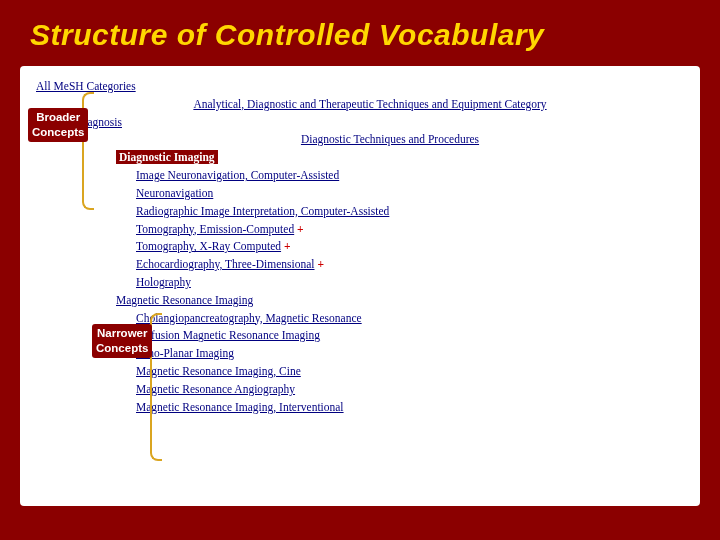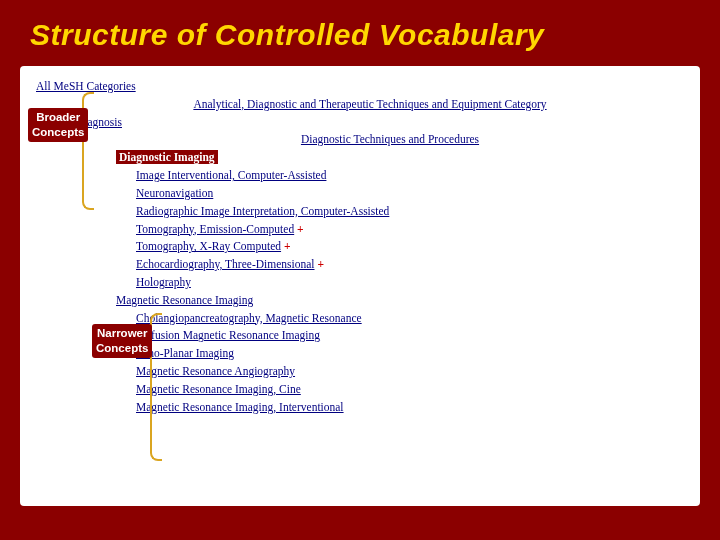--- a/index.html
+++ b/index.html
@@ -90,21 +90,21 @@
       <div class="level2">
         <span style="text-decoration:underline; color:#000080;">Diagnosis</span>
       </div>
       <div class="level3">
         <span style="text-decoration:underline; color:#000080;">Diagnostic Techniques and Procedures</span>
       </div>
       <div class="level4">
         <span class="highlighted">Diagnostic Imaging</span>
       </div>
       <div class="level5">
-        <span style="text-decoration:underline; color:#000080;">Image Interventional, Computer-Assisted</span>
+        <span style="text-decoration:underline; color:#000080;">Image Neuronavigation, Computer-Assisted</span>
       </div>
       <div class="level5">
         <span style="text-decoration:underline; color:#000080;">Neuronavigation</span>
       </div>
       <div class="level5">
         <span style="text-decoration:underline; color:#000080;">Radiographic Image Interpretation, Computer-Assisted</span>
       </div>
       <div class="level5">
         <span style="text-decoration:underline; color:#000080;">Tomography, Emission-Computed</span> <span class="plus-symbol">+</span>
       </div>
@@ -123,23 +123,23 @@
       <div class="level5">
         <span style="text-decoration:underline; color:#000080;">Cholangiopancreatography, Magnetic Resonance</span>
       </div>
       <div class="level5">
         <span style="text-decoration:underline; color:#000080;">Diffusion Magnetic Resonance Imaging</span>
       </div>
       <div class="level5">
         <span style="text-decoration:underline; color:#000080;">Echo-Planar Imaging</span>
       </div>
       <div class="level5">
-        <span style="text-decoration:underline; color:#000080;">Magnetic Resonance Angiography</span>
+        <span style="text-decoration:underline; color:#000080;">Magnetic Resonance Imaging, Cine</span>
       </div>
       <div class="level5">
-        <span style="text-decoration:underline; color:#000080;">Magnetic Resonance Imaging, Cine</span>
+        <span style="text-decoration:underline; color:#000080;">Magnetic Resonance Angiography</span>
       </div>
       <div class="level5">
         <span style="text-decoration:underline; color:#000080;">Magnetic Resonance Imaging, Interventional</span>
       </div>
     </div>
   </div>
 </div>
 
 </body></html>

